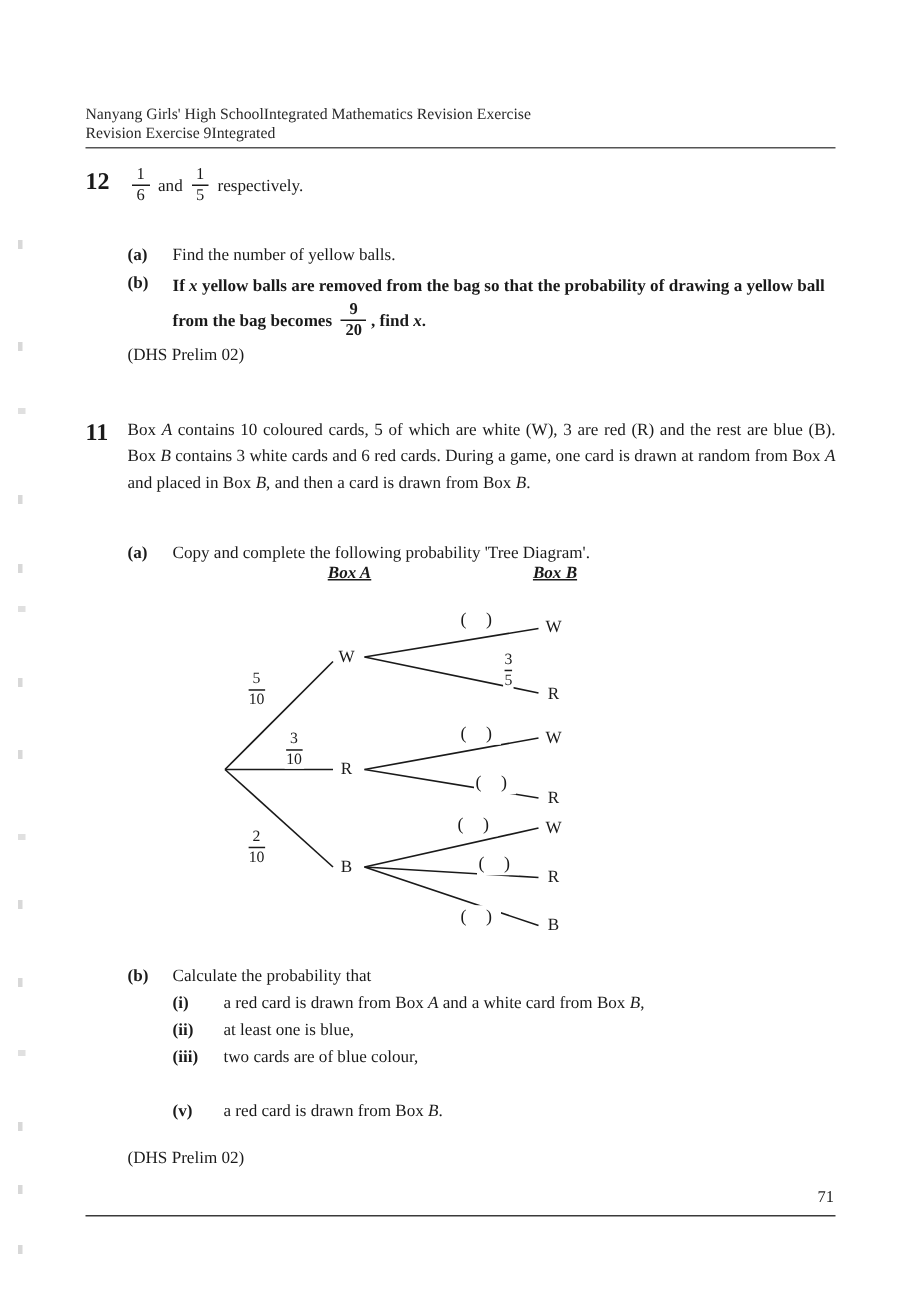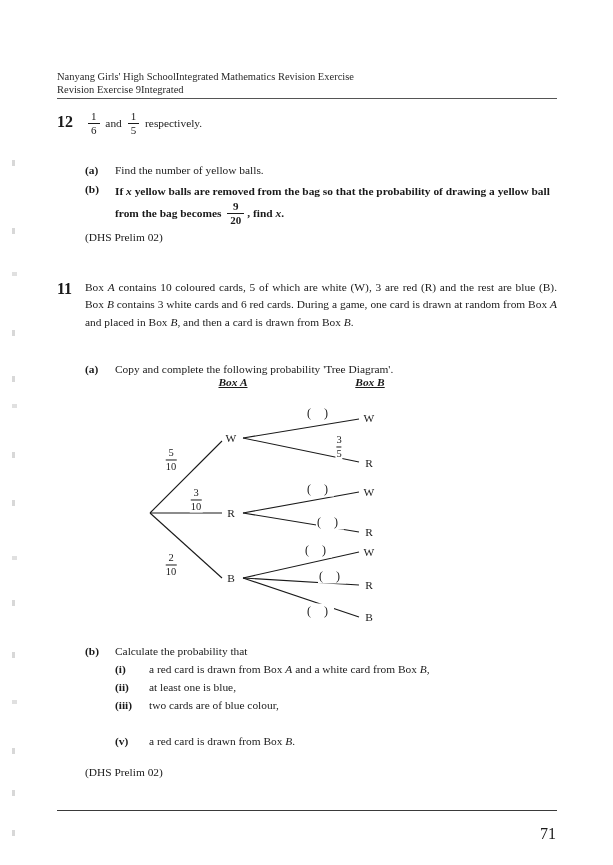--- a/index.html
+++ b/index.html
@@ -125,22 +125,22 @@
     position: absolute;
     left: 57px;
     top: 810px;
     width: 500px;
     height: 1px;
     background: #3a3a3a;
   }
   .page-number {
     position: absolute;
     right: 57px;
-    top: 825px;
-    font-size: 16px;
+    top: 792px;
+    font-size: 11px;
   }
 </style>
 </head>
 <body>
 
 <div class="page">
 
   <div class="scan-marks">
     <div class="scan-mark" style="top:160px;"></div>
     <div class="scan-mark" style="top:228px;"></div>

